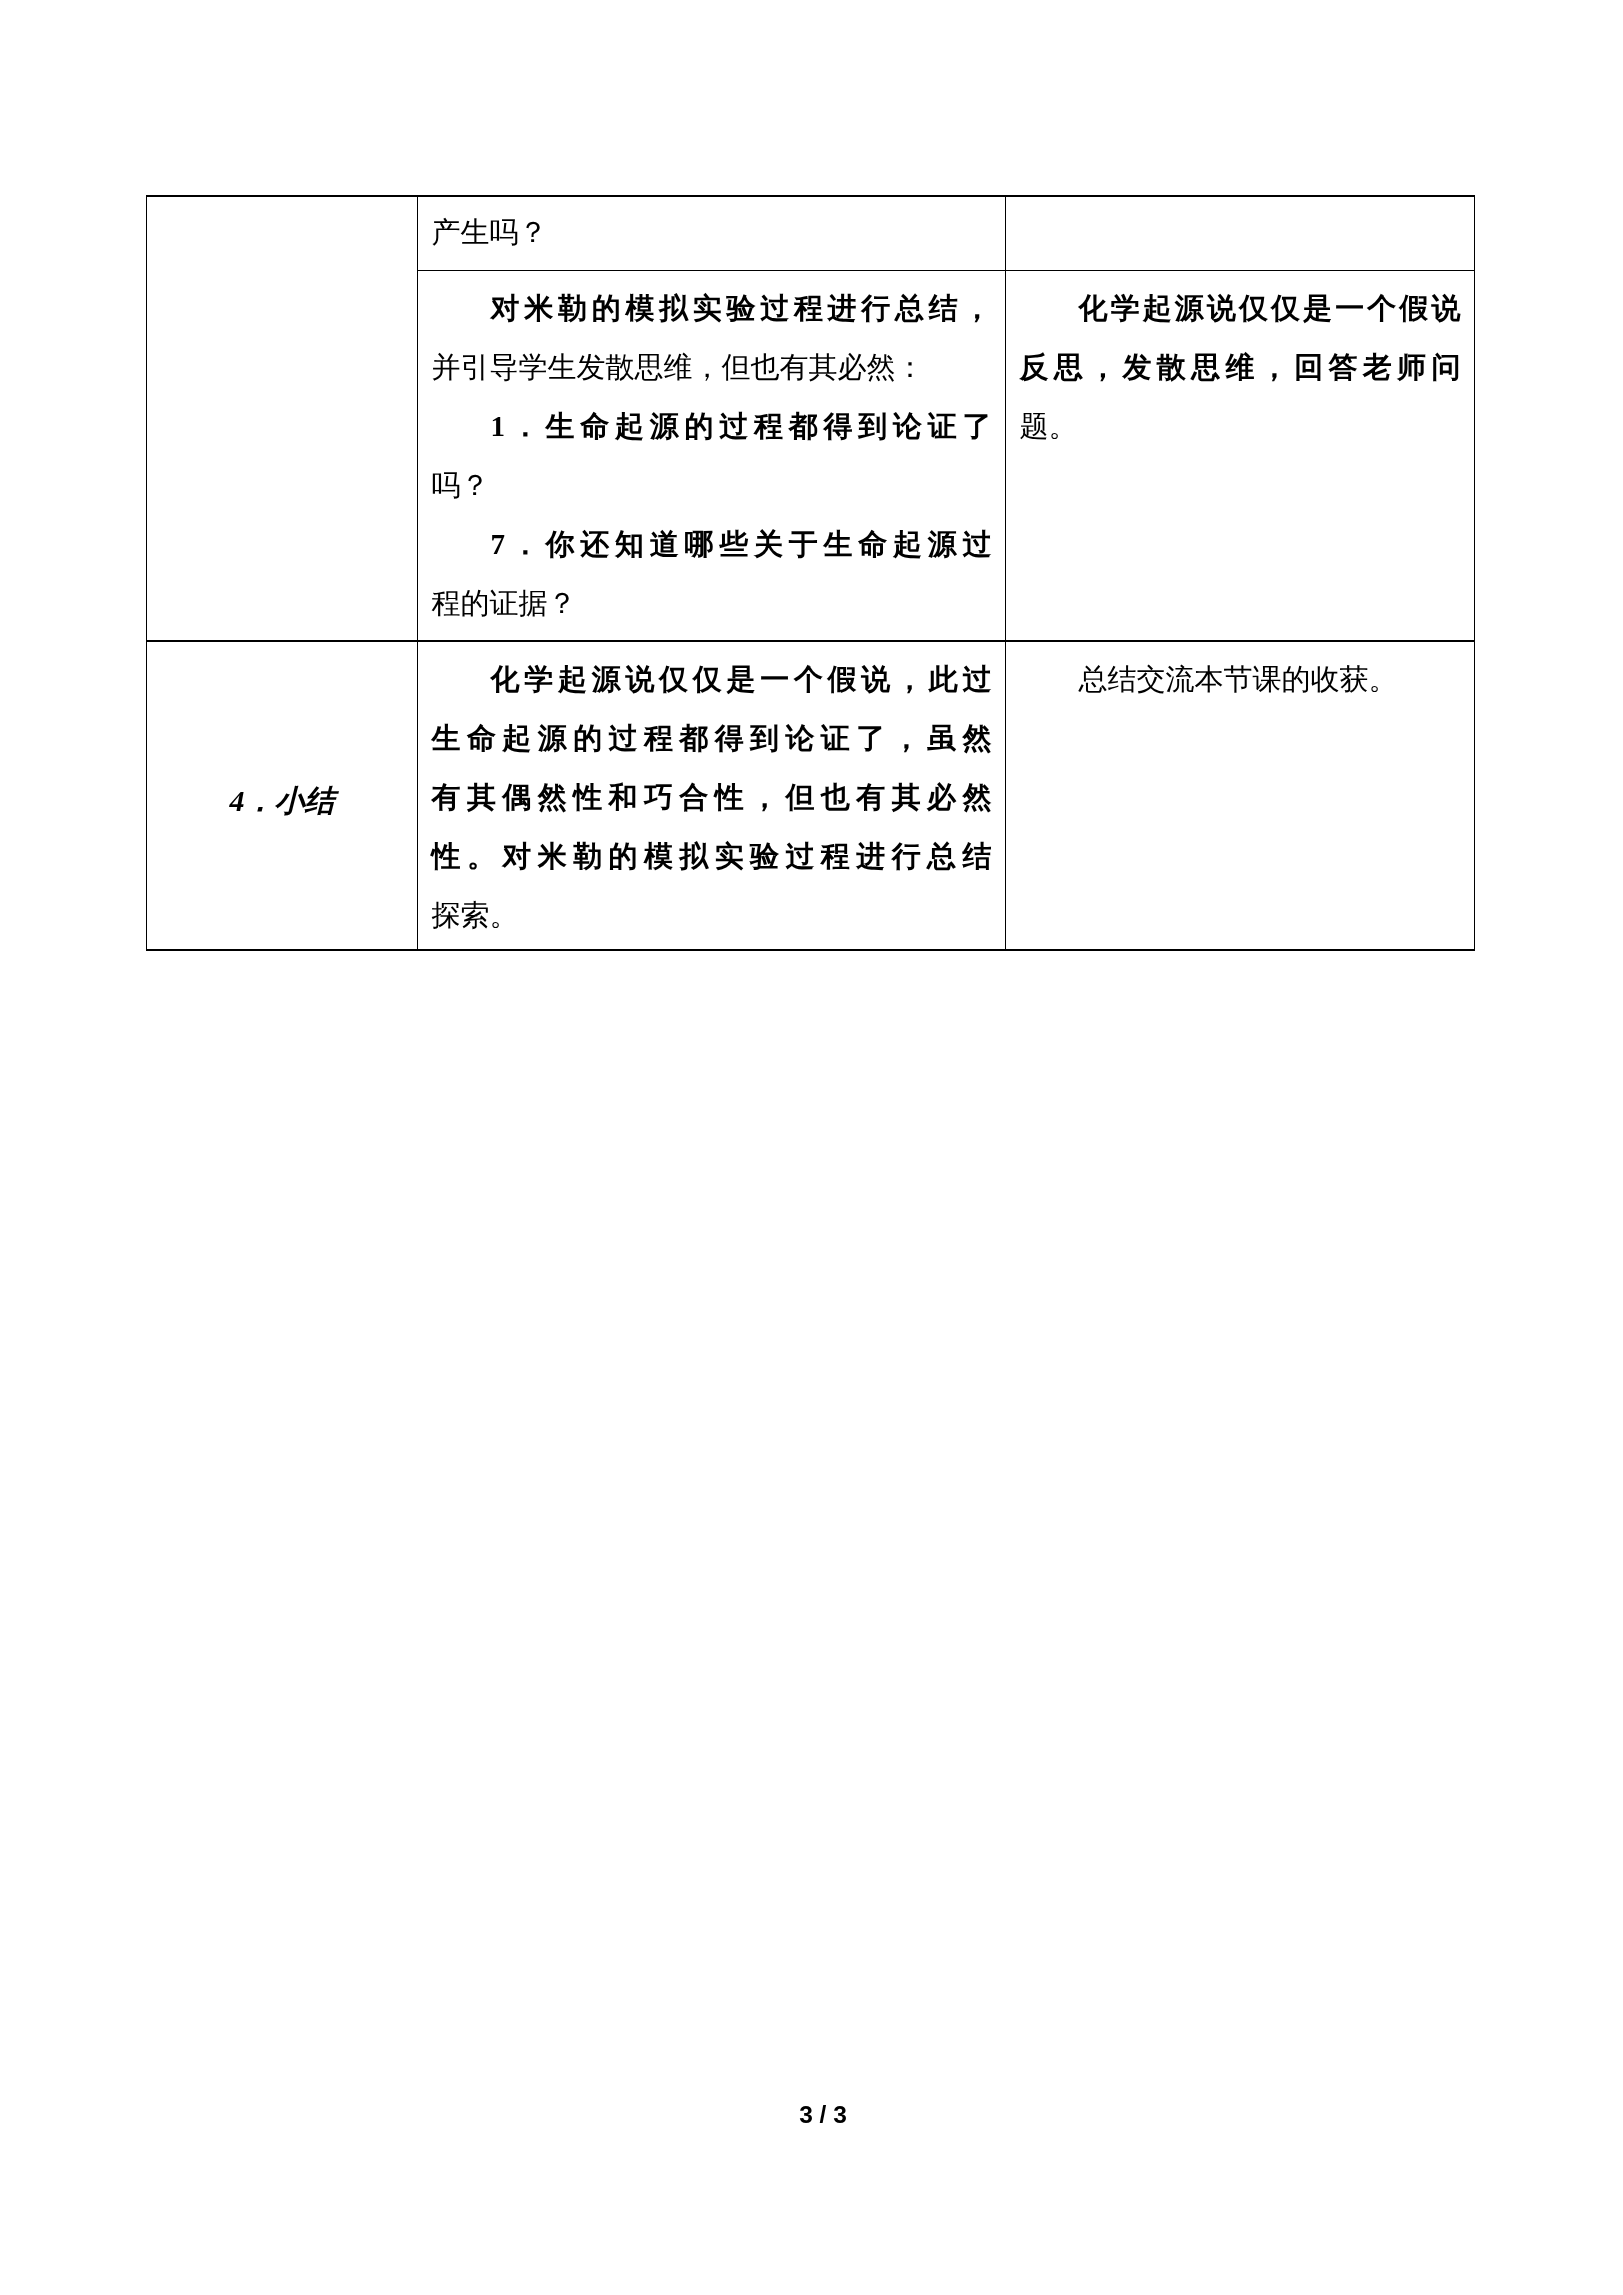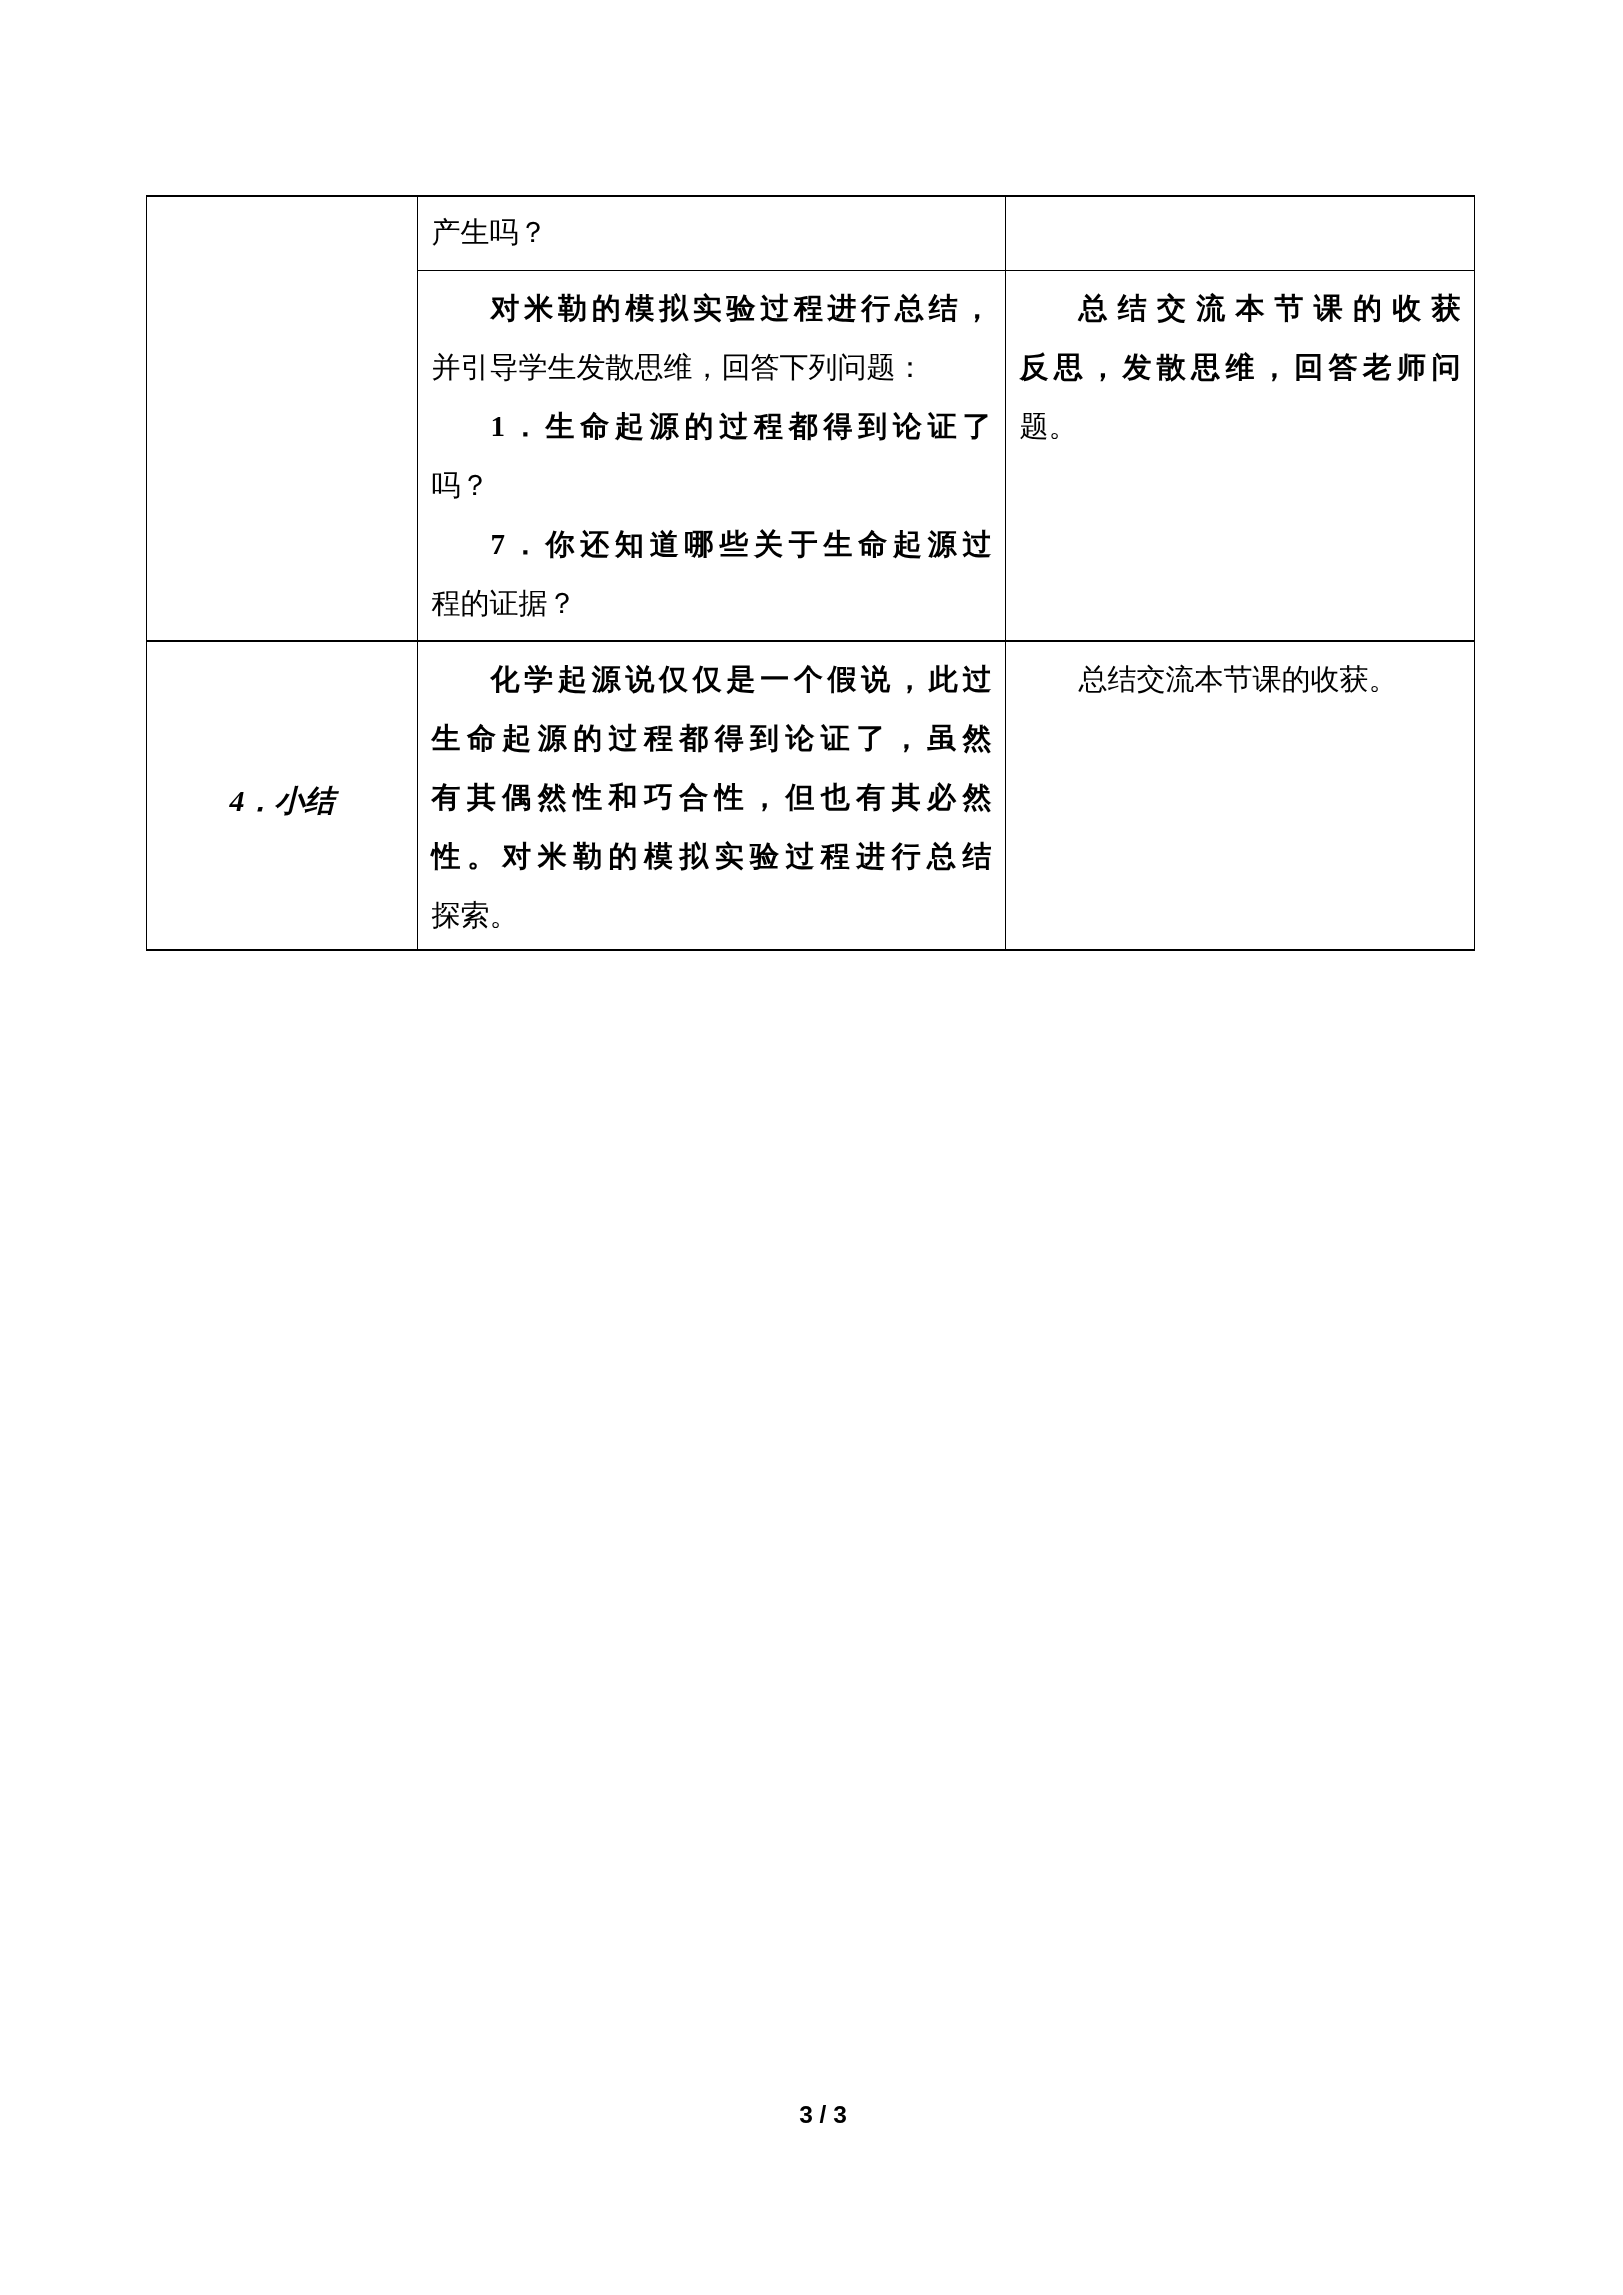--- a/index.html
+++ b/index.html
@@ -93,30 +93,30 @@
             </div>
       </td>
       <td>
         <div class="cell-body"></div>
       </td>
     </tr>
     <tr class="row-2">
       <td>
         <div class="cell-body">
               <div class="line indent fill">对米勒的模拟实验过程进行总结，</div>
-              <div class="line">并引导学生发散思维，回答下列问题：</div>
+              <div class="line">并引导学生发散思维，但也有其必然：</div>
               <div class="line indent fill">1．生命起源的过程都得到论证了</div>
               <div class="line">吗？</div>
               <div class="line indent fill">7．你还知道哪些关于生命起源过</div>
               <div class="line">程的证据？</div>
             </div>
       </td>
       <td>
         <div class="cell-body">
-              <div class="line indent fill">总结交流本节课的收获</div>
+              <div class="line indent fill">化学起源说仅仅是一个假说</div>
               <div class="line fill">反思，发散思维，回答老师问</div>
               <div class="line">题。</div>
             </div>
       </td>
     </tr>
     <tr class="row-3">
       <td class="step-cell">4．小结</td>
       <td>
         <div class="cell-body">
               <div class="line indent fill">化学起源说仅仅是一个假说，此过</div>

